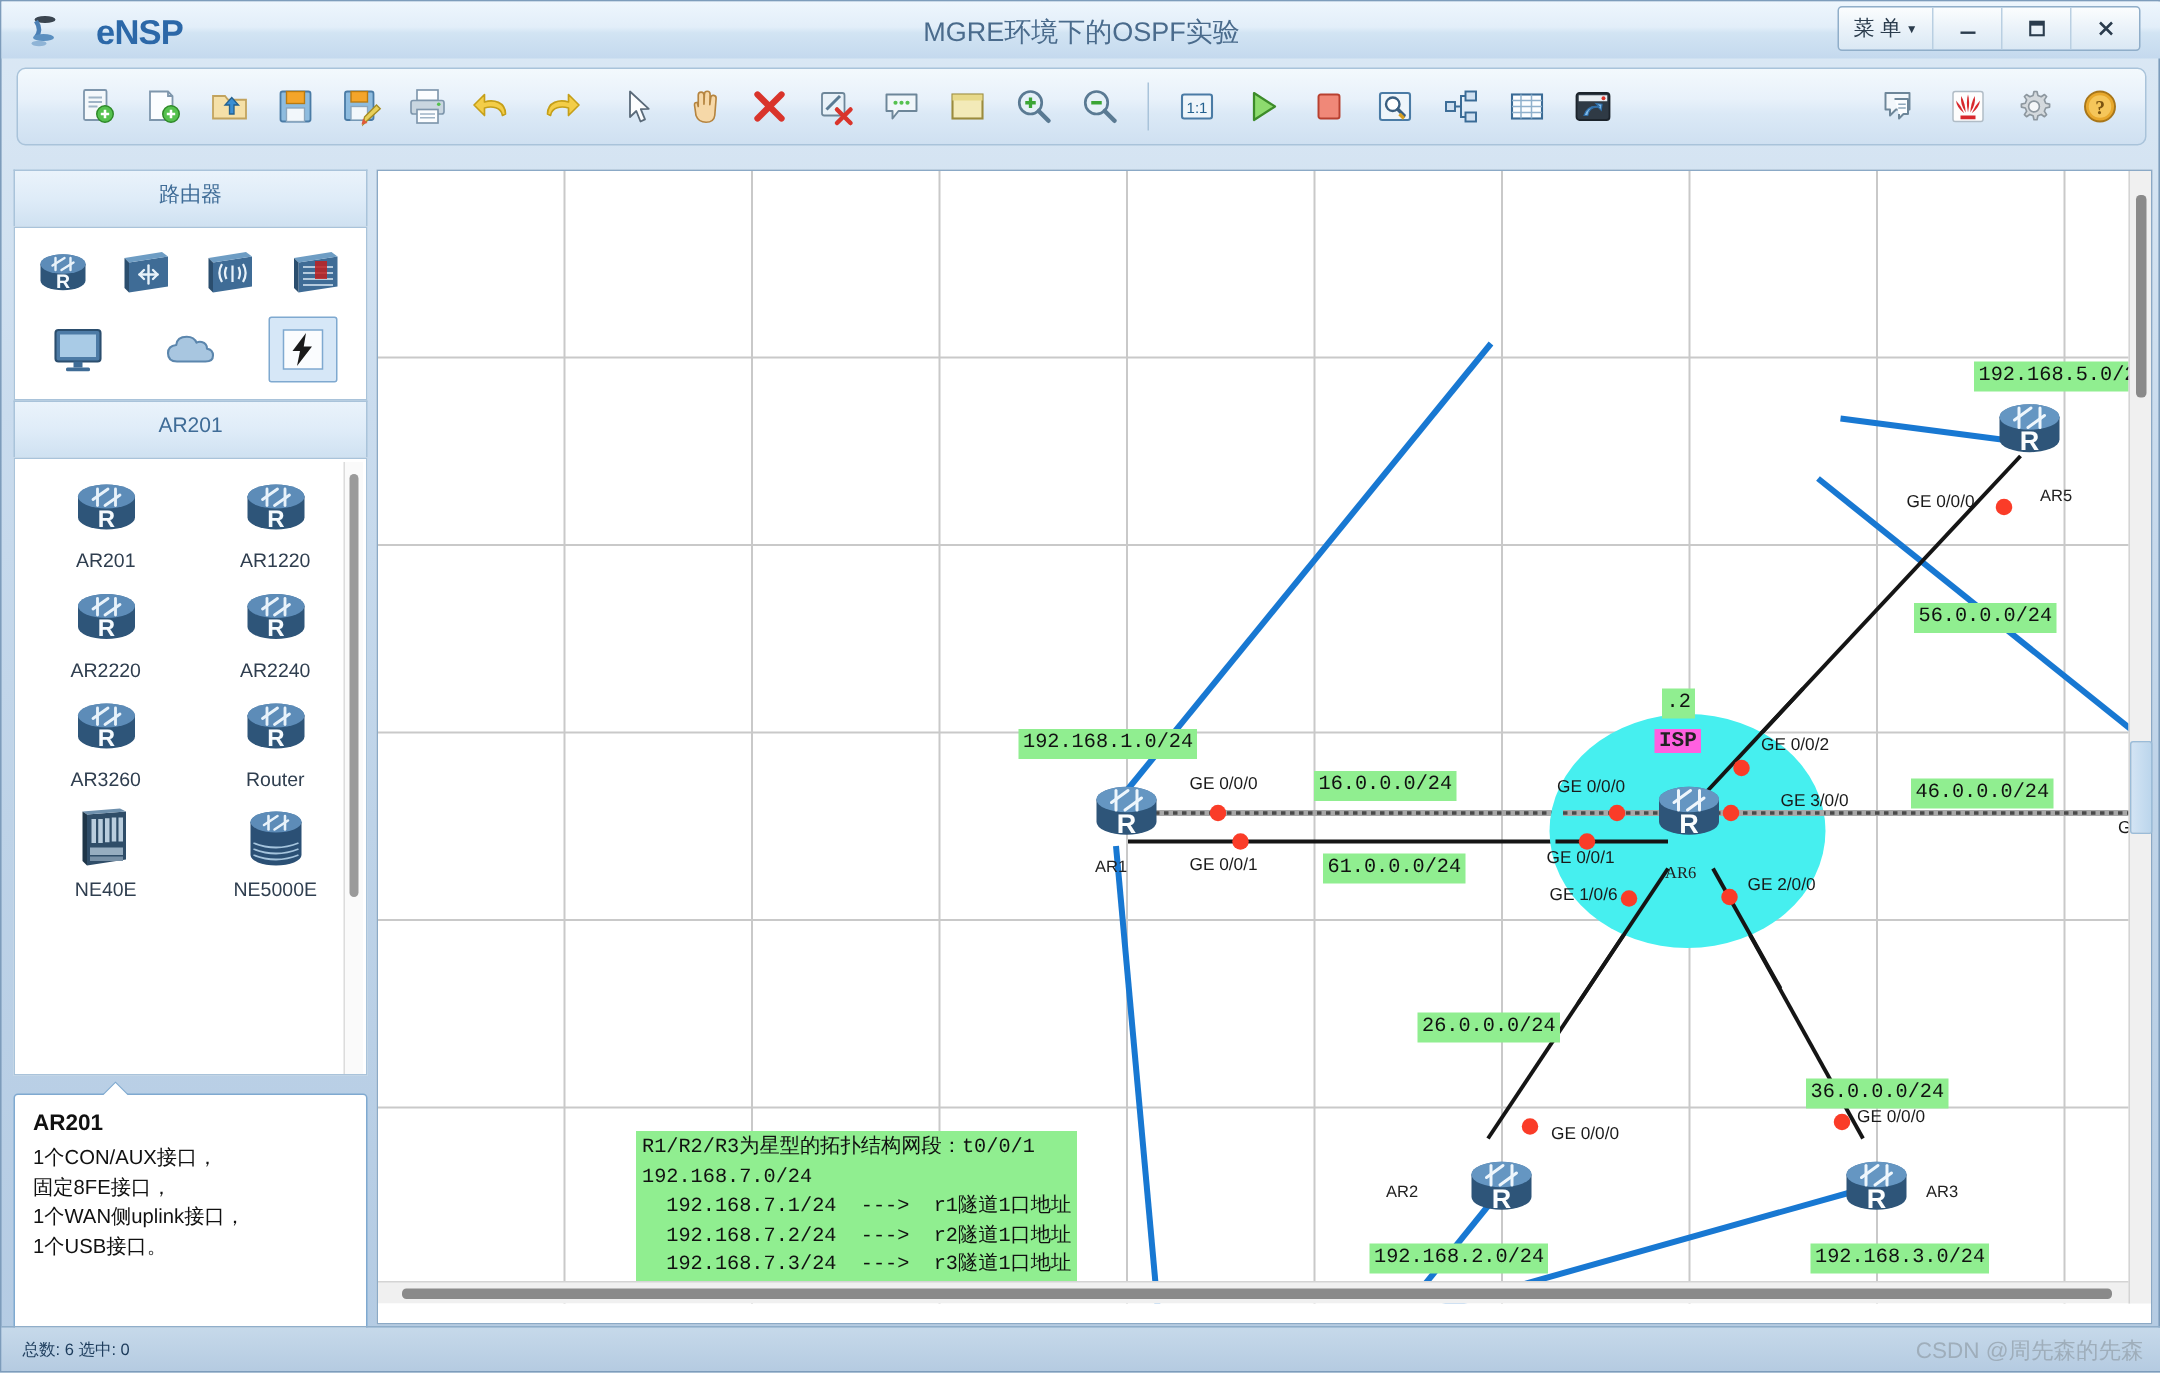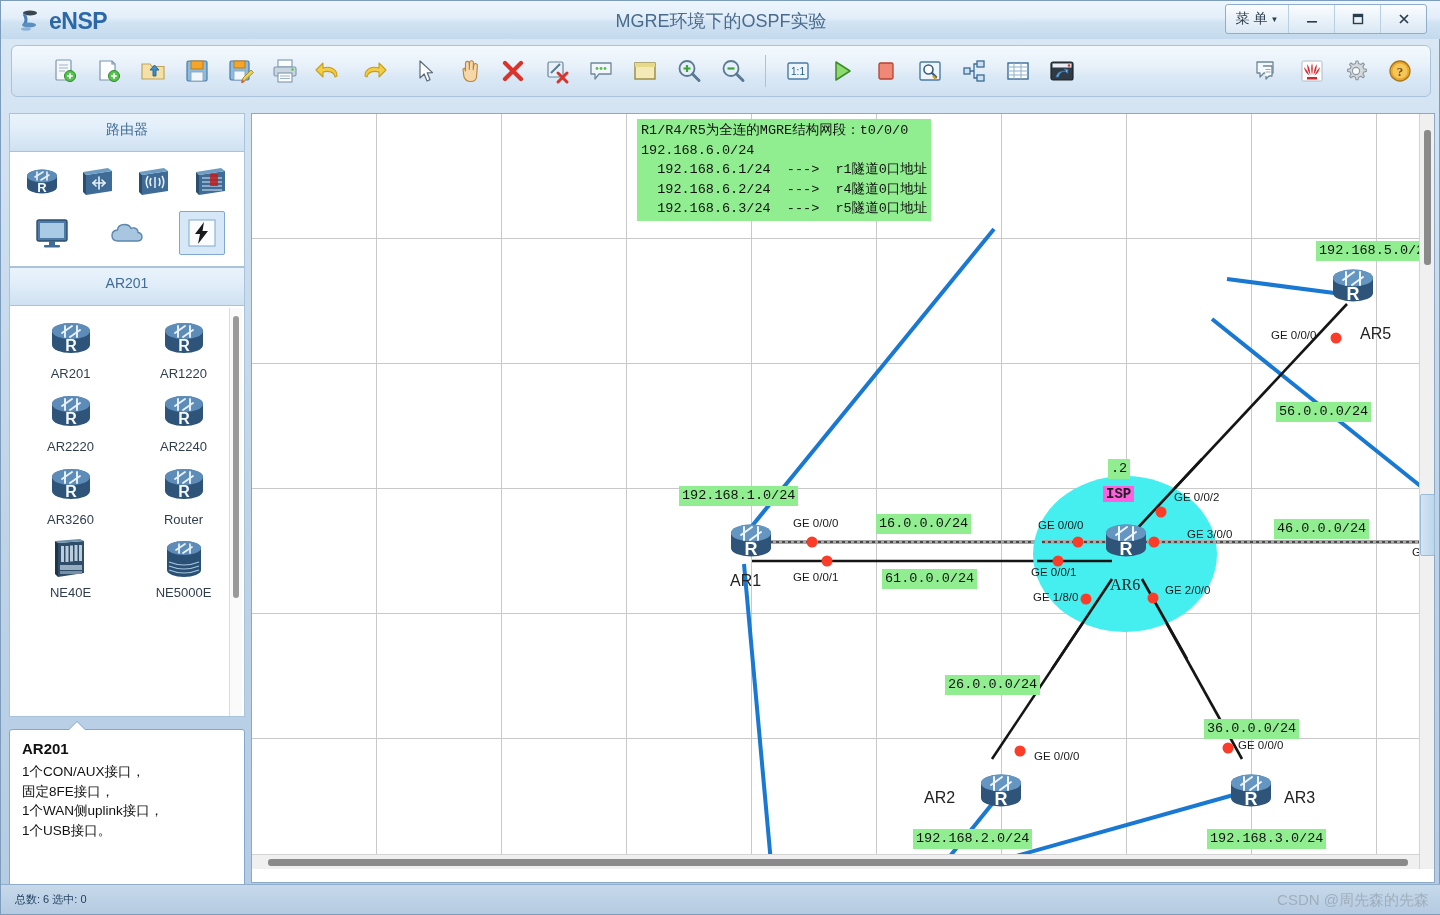--- a/index.html
+++ b/index.html
@@ -23,21 +23,21 @@
     border: 1px solid #7d9cbb;
   }
 
   
   #titlebar {
     position: absolute; left:0; top:0; width:1440px; height:38px;
     background: linear-gradient(180deg,#eef6fd 0%,#e2eef9 45%,#d2e4f3 55%,#c4d9ee 100%);
   }
   #logo-area {
     position:absolute; left:18px; top:4px; height:32px;
-    display:flex; align-items:center; gap:4px;
+    display:flex; align-items:center; gap:19px;
   }
   #logo-mark { width:26px; height:26px; position:relative; }
   #logo-text {
     font-size:23px; font-weight:bold; color:#2c68a8;
     letter-spacing:-0.5px; font-family:"Liberation Sans",sans-serif;
   }
   #window-title {
     position:absolute; left:0; top:8px; width:1440px;
     text-align:center; font-size:18px; color:#4a6b8c;
     pointer-events:none;
@@ -165,21 +165,21 @@
   .net-label {
     position:absolute; background:#90ee90; color:#111;
     font-family:"Liberation Mono","DejaVu Sans Mono",monospace;
     font-size:13.5px; padding:1px 3px; white-space:pre; line-height:1.35;
   }
   .iface-label {
     position:absolute; color:#1a1a1a; font-size:11.5px;
     font-family:"Liberation Sans",sans-serif; white-space:nowrap;
   }
   .dev-name {
-    position:absolute; color:#222; font-size:16px; white-space:nowrap;
+    position:absolute; color:#222; font-size:11px; white-space:nowrap;
     font-family:"Liberation Sans",sans-serif;
   }
   .isp-label {
     position:absolute; background:#ff60e0; color:#222;
     font-family:"Liberation Mono","DejaVu Sans Mono",monospace;
     font-size:14px; font-weight:bold; padding:0 3px;
   }
   .annot-box {
     position:absolute; background:#90ee90; padding:2px 4px;
     font-family:"Liberation Mono","DejaVu Sans Mono",monospace;
@@ -829,33 +829,33 @@
       <div class="net-label" style="left:693px; top:561px;">26.0.0.0/24</div>
       <div class="net-label" style="left:952px; top:561px;margin-top:44px;">36.0.0.0/24</div>
       <div class="net-label" style="left:661px; top:715px;">192.168.2.0/24</div>
       <div class="net-label" style="left:955px; top:715px;">192.168.3.0/24</div>
 
       <div class="iface-label" style="left:1019px; top:215px;">GE 0/0/0</div>
       <div class="iface-label" style="left:541px; top:403px;">GE 0/0/0</div>
       <div class="iface-label" style="left:541px; top:457px;">GE 0/0/1</div>
       <div class="iface-label" style="left:786px; top:405px;">GE 0/0/0</div>
       <div class="iface-label" style="left:779px; top:452px;">GE 0/0/1</div>
-      <div class="iface-label" style="left:781px; top:477px;">GE 1/8/0</div>
+      <div class="iface-label" style="left:781px; top:477px;">GE 1/0/6</div>
       <div class="iface-label" style="left:922px; top:377px;">GE 0/0/2</div>
       <div class="iface-label" style="left:935px; top:414px;">GE 3/0/0</div>
       <div class="iface-label" style="left:913px; top:470px;">GE 2/0/0</div>
       <div class="iface-label" style="left:1160px; top:432px;">GE 0/0/0</div>
       <div class="iface-label" style="left:782px; top:636px;">GE 0/0/0</div>
       <div class="iface-label" style="left:986px; top:625px;">GE 0/0/0</div>
 
-      <div class="annot-box" style="left:385px; top:5px;">R1/R4/R5为全连的MGRE结构网段：t0/0/0
-192.168.6.0/24
-  192.168.6.1/24  ---&gt;  r1隧道0口地址
-  192.168.6.2/24  ---&gt;  r4隧道0口地址
-  192.168.6.3/24  ---&gt;  r5隧道0口地址</div>
+      <div class="annot-box" style="left:172px; top:640px;">R1/R2/R3为星型的拓扑结构网段：t0/0/1
+192.168.7.0/24
+  192.168.7.1/24  ---&gt;  r1隧道1口地址
+  192.168.7.2/24  ---&gt;  r2隧道1口地址
+  192.168.7.3/24  ---&gt;  r3隧道1口地址</div>
 
       <div id="hscroll">
         <div id="hscroll-thumb"></div>
       </div>
     </div>
 
     <div id="vscroll">
       <div id="vscroll-thumb"></div>
       <div id="vscroll-tab"></div>
     </div>

